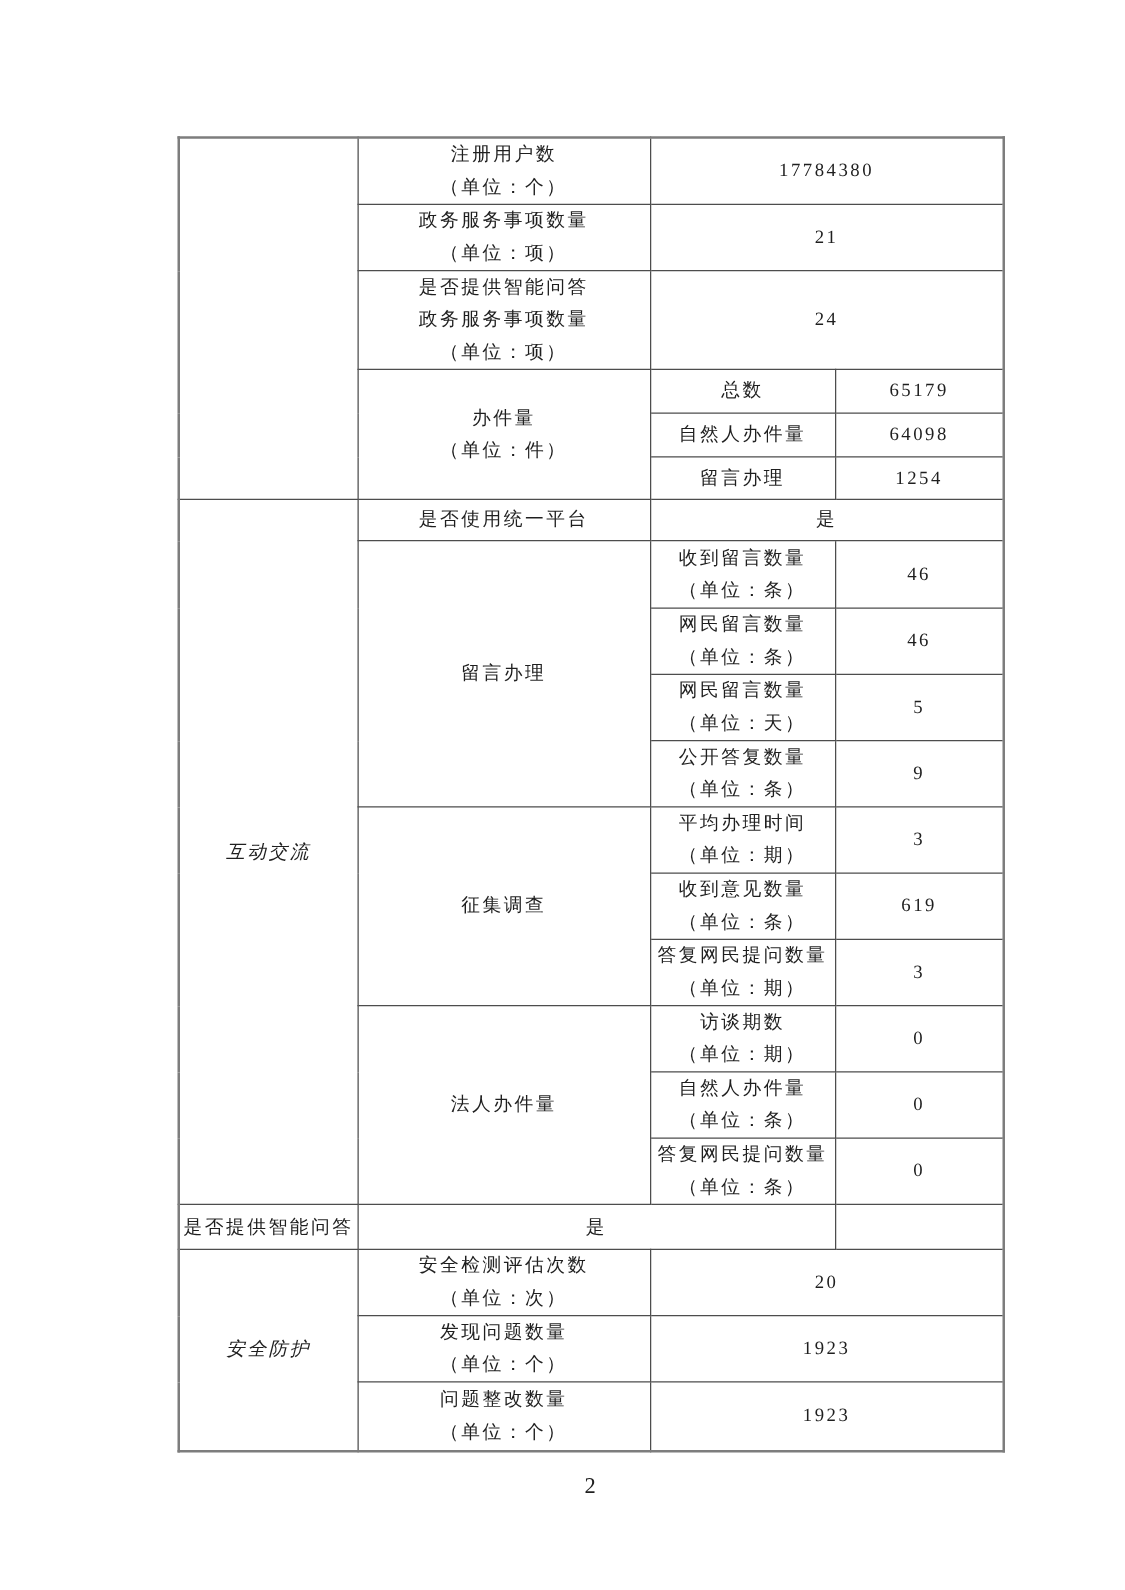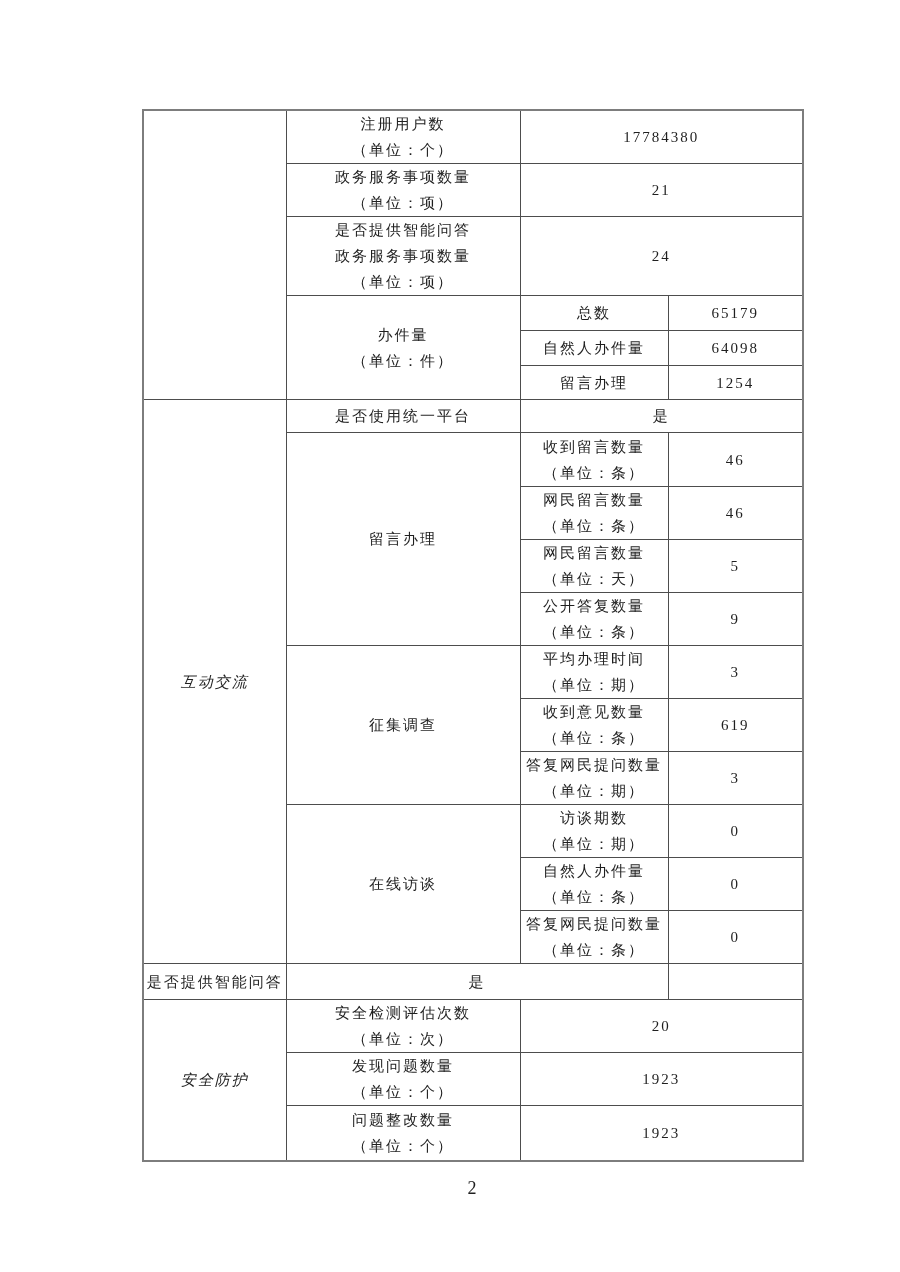--- a/index.html
+++ b/index.html
@@ -155,21 +155,21 @@
         <td class="val">619</td>
       </tr>
       <tr style="height:52px">
         <td>
           <span class="lbl-line">答复网民提问数量</span>
           <span class="lbl-line">（单位：期）</span>
         </td>
         <td class="val">3</td>
       </tr>
       <tr style="height:52px">
-        <td rowspan="3">在线访谈</td>
+        <td rowspan="3">法人办件量</td>
         <td>
           <span class="lbl-line">访谈期数</span>
           <span class="lbl-line">（单位：期）</span>
         </td>
         <td class="val">0</td>
       </tr>
       <tr style="height:51px">
         <td>
           <span class="lbl-line">自然人办件量</span>
           <span class="lbl-line">（单位：条）</span>

